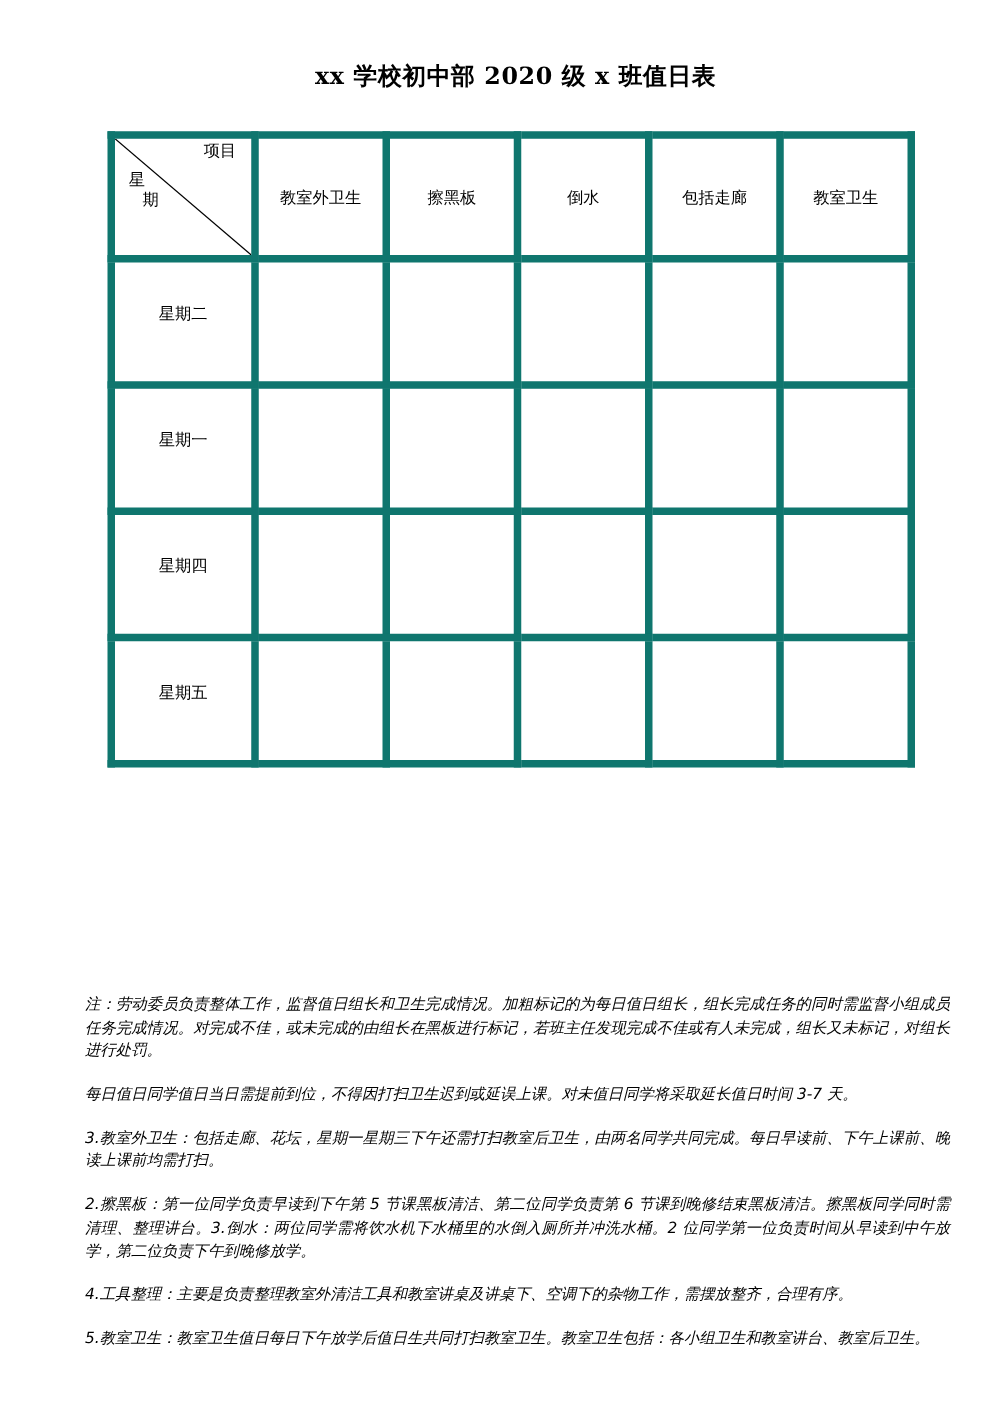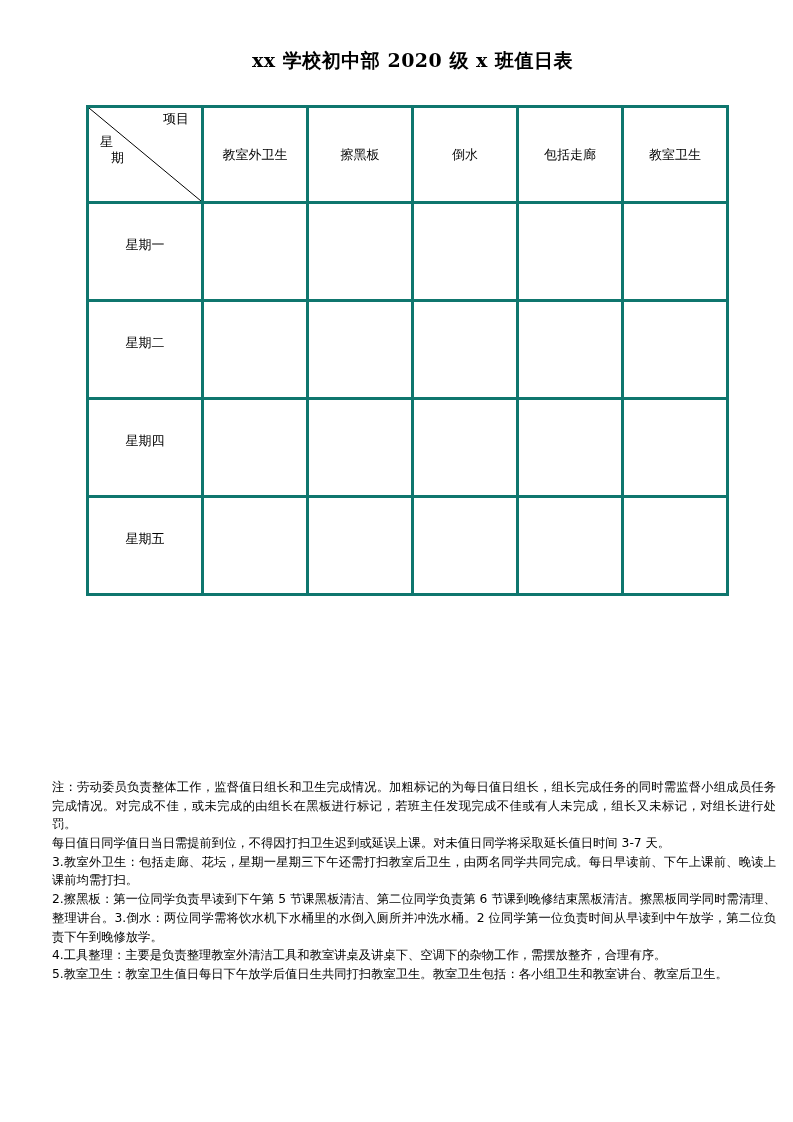--- a/index.html
+++ b/index.html
@@ -42,21 +42,21 @@
   .duty-table {
     position: absolute;
     left: 70px;
     top: 105px;
     width: 640px;
     border-collapse: collapse;
     table-layout: fixed;
   }
   .duty-table td,
   .duty-table th {
-    border: 3px solid #0f766e;
+    border: 6px solid #0f766e;
     padding: 0;
     font-weight: normal;
     font-size: 13px;
     text-align: center;
     vertical-align: middle;
     font-family: "DejaVu Sans", sans-serif;
   }
 
   .col-day { width: 115px; }
   .col-task { width: 105px; }
@@ -115,22 +115,23 @@
     position: absolute;
     left: 36px;
     top: 778px;
     width: 724px;
     font-size: 12.3px;
     line-height: 1.52;
     text-align: justify;
     font-family: "DejaVu Sans", sans-serif;
   }
   .notes p {
-    margin: 0;
+    margin: 16px;
     padding: 0;
+    font-style: italic;
   }
 </style>
 </head>
 <body>
 
 <div class="page">
 
   <div class="doc-title">xx 学校初中部 2020 级 x 班值日表</div>
 
   <table class="duty-table">
@@ -157,31 +158,31 @@
         <th>教室外卫生</th>
         <th>擦黑板</th>
         <th>倒水</th>
         <th>包括走廊</th>
         <th>教室卫生</th>
       </tr>
     </thead>
     <tbody>
       <tr class="body-row">
         <td class="day-cell">
+          <span class="day-inner">星期二</span>
+        </td>
+        <td></td>
+        <td></td>
+        <td></td>
+        <td></td>
+        <td></td>
+      </tr>
+      <tr class="body-row">
+        <td class="day-cell">
           <span class="day-inner">星期一</span>
-        </td>
-        <td></td>
-        <td></td>
-        <td></td>
-        <td></td>
-        <td></td>
-      </tr>
-      <tr class="body-row">
-        <td class="day-cell">
-          <span class="day-inner">星期二</span>
         </td>
         <td></td>
         <td></td>
         <td></td>
         <td></td>
         <td></td>
       </tr>
       <tr class="body-row">
         <td class="day-cell">
           <span class="day-inner">星期四</span>

